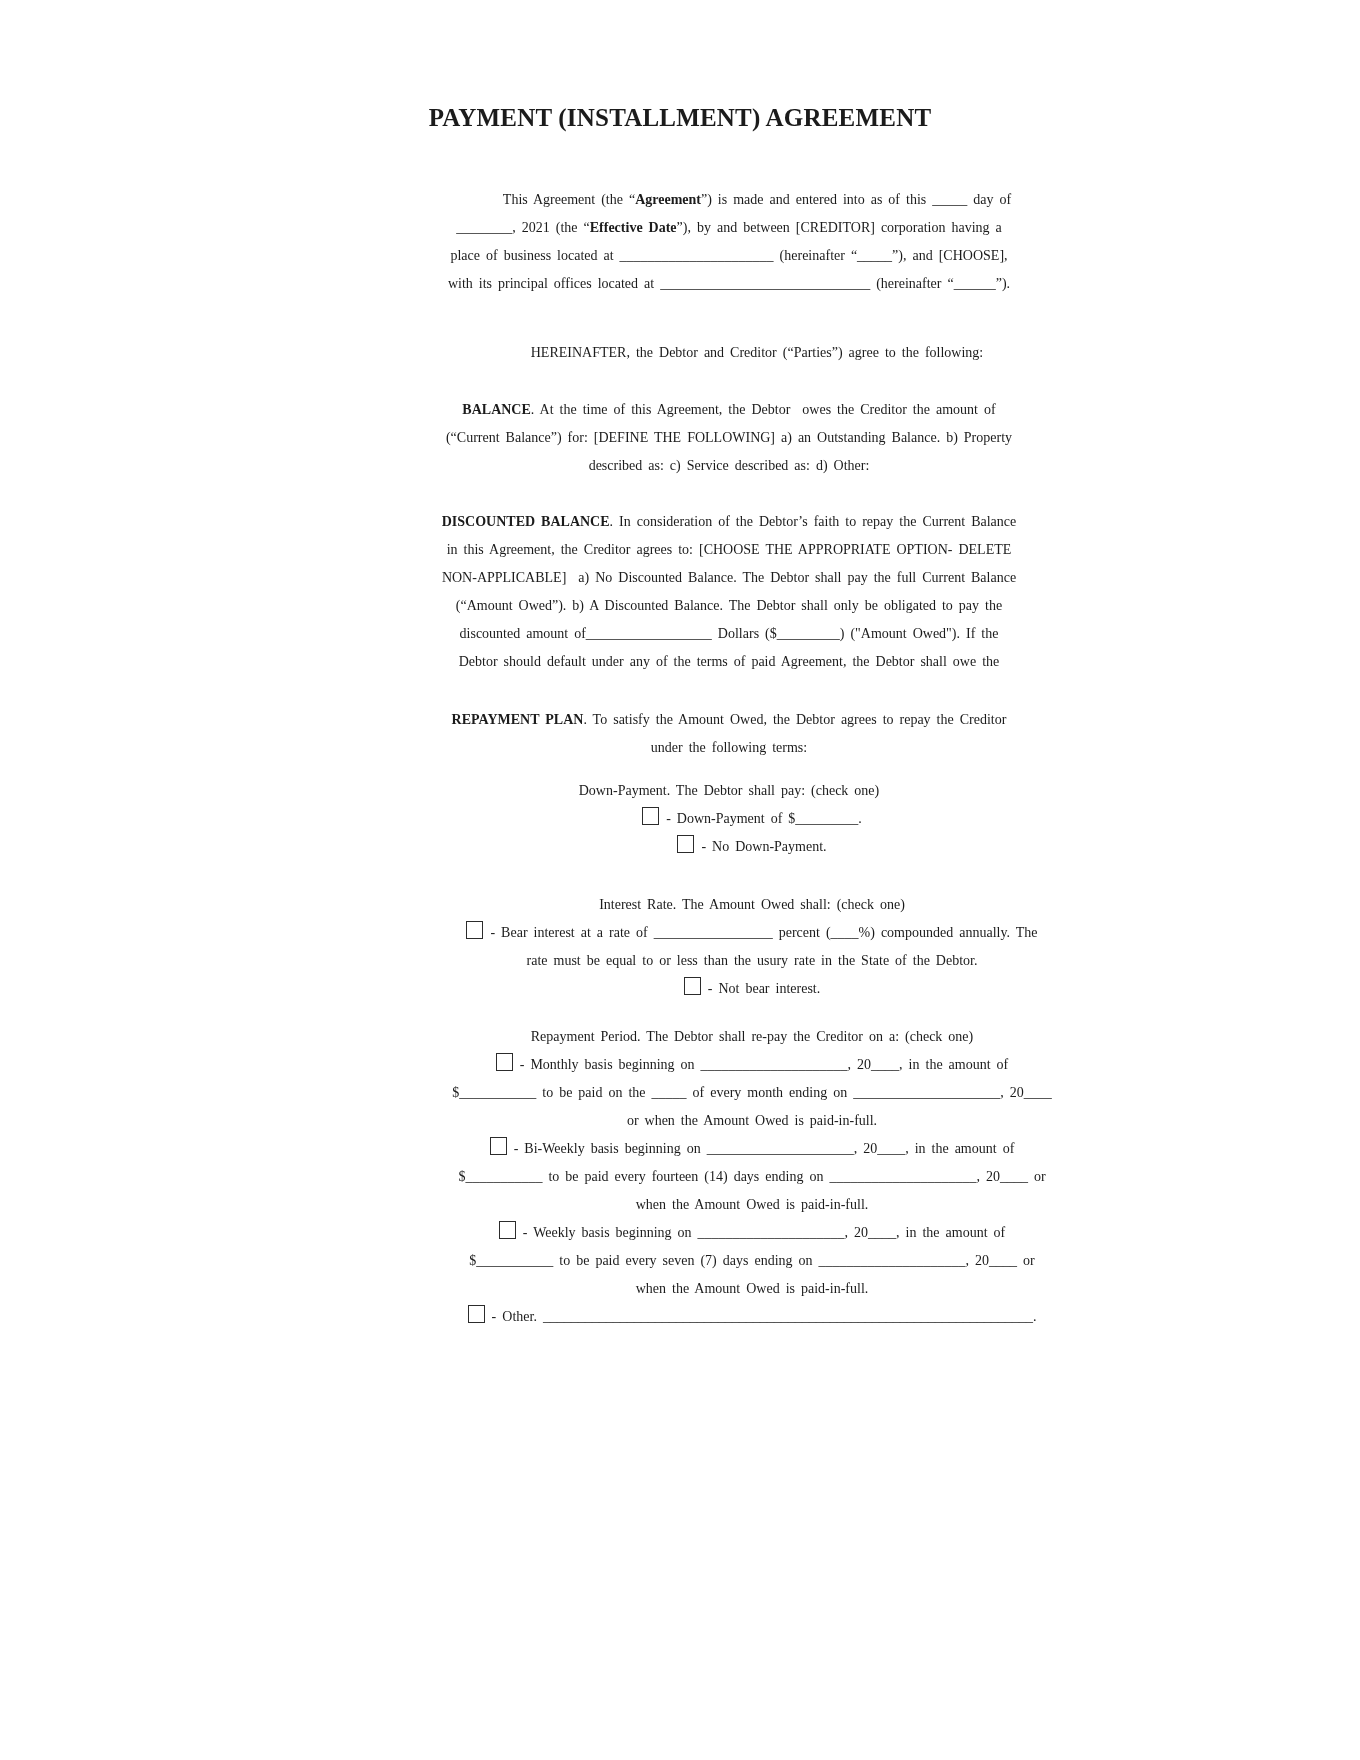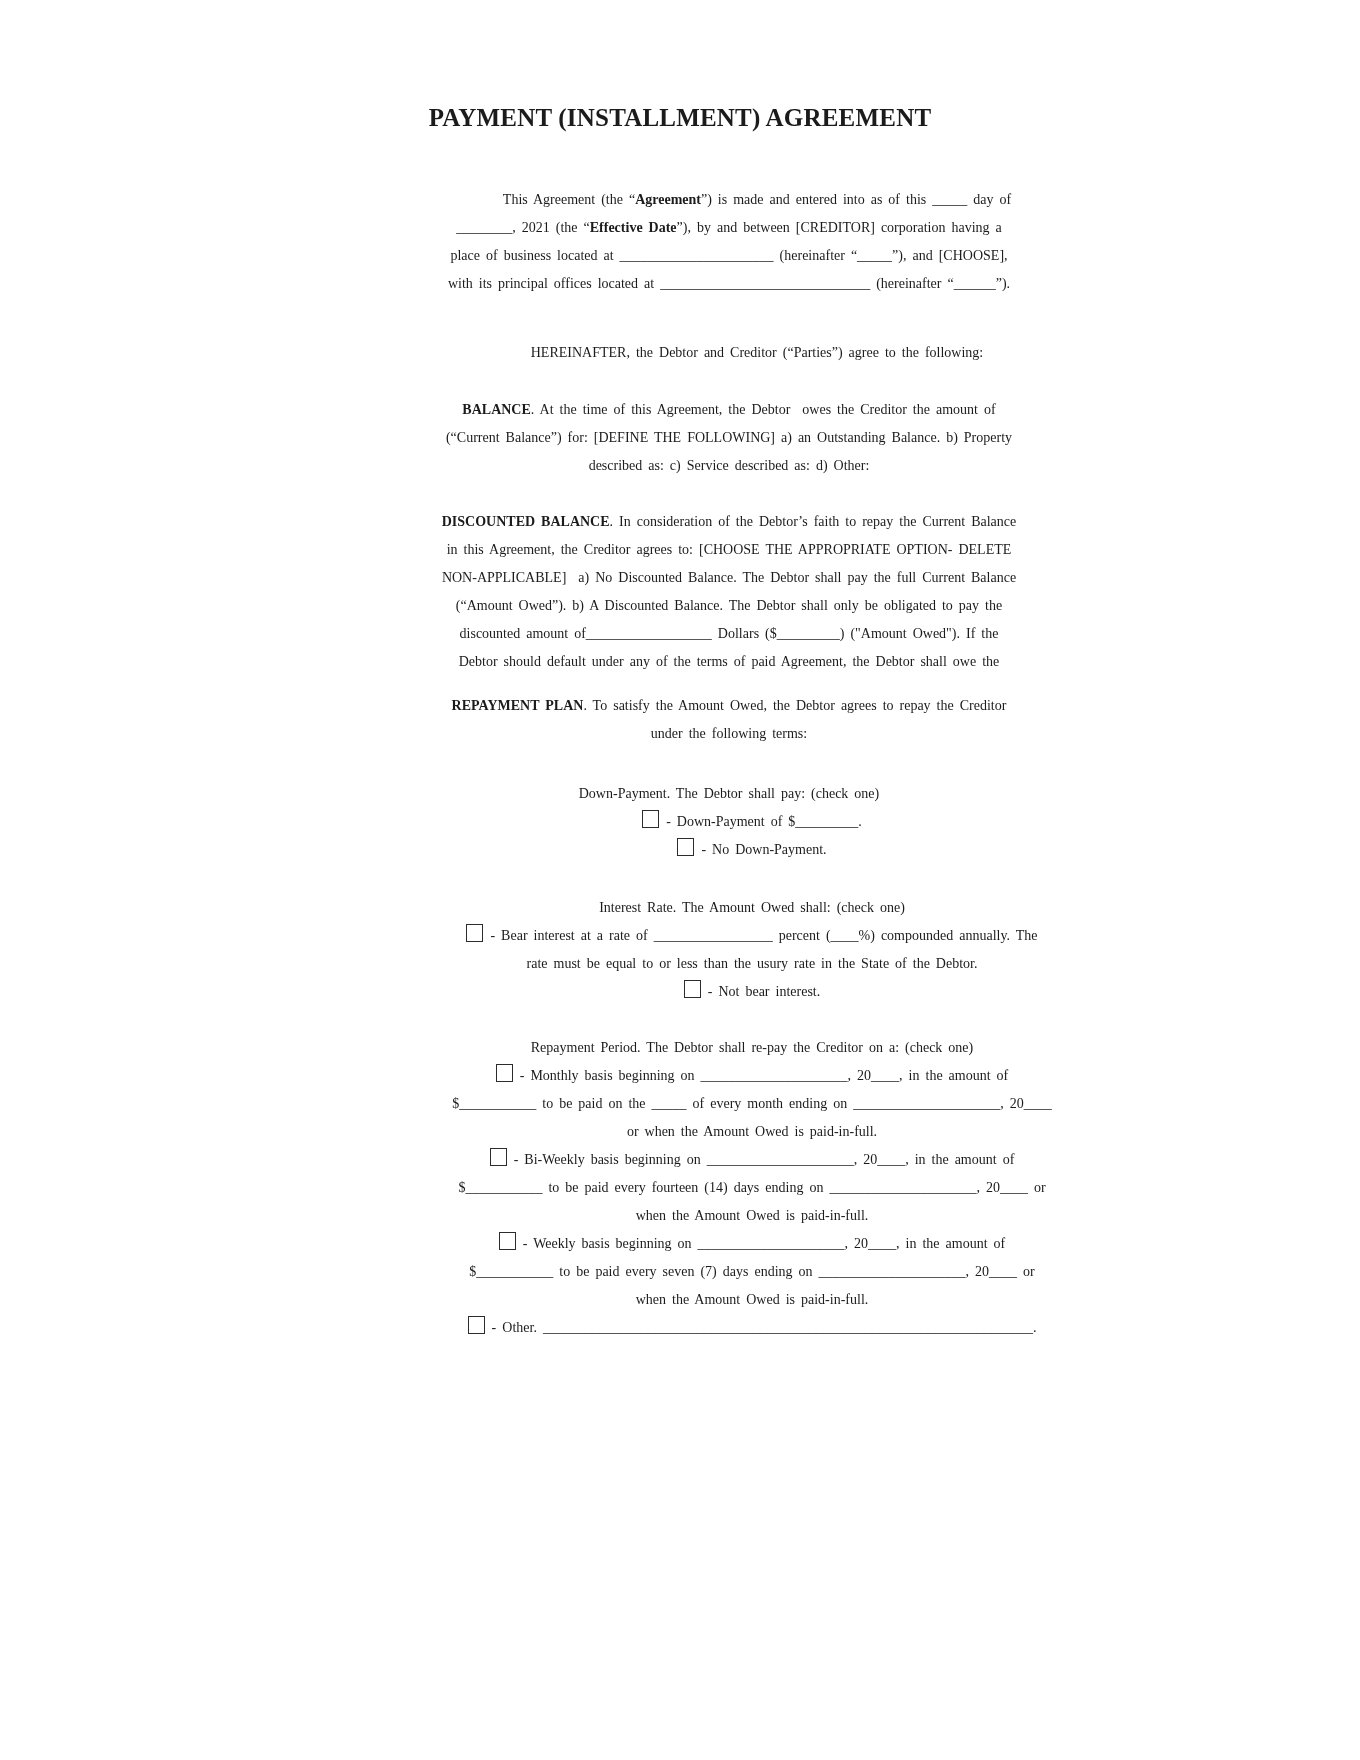--- a/index.html
+++ b/index.html
@@ -72,36 +72,36 @@
         <div class="line"><span>described as: c) Service described as: d) Other:</span></div>
       </div>
       <div class="block" style="margin-top: 28px;">
         <div class="line"><span class="b">DISCOUNTED BALANCE</span><span>. In consideration of the Debtor’s faith to repay the Current Balance</span></div>
         <div class="line"><span>in this Agreement, the Creditor agrees to: [CHOOSE THE APPROPRIATE OPTION- DELETE</span></div>
         <div class="line"><span>NON-APPLICABLE]  a) No Discounted Balance. The Debtor shall pay the full Current Balance</span></div>
         <div class="line"><span>(“Amount Owed”). b) A Discounted Balance. The Debtor shall only be obligated to pay the</span></div>
         <div class="line"><span>discounted amount of__________________ Dollars ($_________) ("Amount Owed"). If the</span></div>
         <div class="line"><span>Debtor should default under any of the terms of paid Agreement, the Debtor shall owe the</span></div>
       </div>
-      <div class="block" style="margin-top: 16px;">
+      <div class="block" style="margin-top: 30px;">
         <div class="line"><span class="b">REPAYMENT PLAN</span><span>. To satisfy the Amount Owed, the Debtor agrees to repay the Creditor</span></div>
         <div class="line"><span>under the following terms:</span></div>
       </div>
-      <div class="block" style="margin-top: 32px;">
+      <div class="block" style="margin-top: 15px;">
         <div class="line"><span>Down-Payment. The Debtor shall pay: (check one)</span></div>
         <div class="line" style="padding-left: 46px;"><span class="cb"></span><span> - Down-Payment of $_________.</span></div>
         <div class="line" style="padding-left: 46px;"><span class="cb"></span><span> - No Down-Payment.</span></div>
       </div>
       <div class="block" style="margin-top: 30px;">
         <div class="line" style="padding-left: 46px;"><span>Interest Rate. The Amount Owed shall: (check one)</span></div>
         <div class="line" style="padding-left: 46px;"><span class="cb"></span><span> - Bear interest at a rate of _________________ percent (____%) compounded annually. The</span></div>
         <div class="line" style="padding-left: 46px;"><span>rate must be equal to or less than the usury rate in the State of the Debtor.</span></div>
         <div class="line" style="padding-left: 46px;"><span class="cb"></span><span> - Not bear interest.</span></div>
       </div>
-      <div class="block" style="margin-top: 28px;">
+      <div class="block" style="margin-top: 20px;">
         <div class="line" style="padding-left: 46px;"><span>Repayment Period. The Debtor shall re-pay the Creditor on a: (check one)</span></div>
         <div class="line" style="padding-left: 46px;"><span class="cb"></span><span> - Monthly basis beginning on _____________________, 20____, in the amount of</span></div>
         <div class="line" style="padding-left: 46px;"><span>$___________ to be paid on the _____ of every month ending on _____________________, 20____</span></div>
         <div class="line" style="padding-left: 46px;"><span>or when the Amount Owed is paid-in-full.</span></div>
         <div class="line" style="padding-left: 46px;"><span class="cb"></span><span> - Bi-Weekly basis beginning on _____________________, 20____, in the amount of</span></div>
         <div class="line" style="padding-left: 46px;"><span>$___________ to be paid every fourteen (14) days ending on _____________________, 20____ or</span></div>
         <div class="line" style="padding-left: 46px;"><span>when the Amount Owed is paid-in-full.</span></div>
         <div class="line" style="padding-left: 46px;"><span class="cb"></span><span> - Weekly basis beginning on _____________________, 20____, in the amount of</span></div>
         <div class="line" style="padding-left: 46px;"><span>$___________ to be paid every seven (7) days ending on _____________________, 20____ or</span></div>
         <div class="line" style="padding-left: 46px;"><span>when the Amount Owed is paid-in-full.</span></div>

